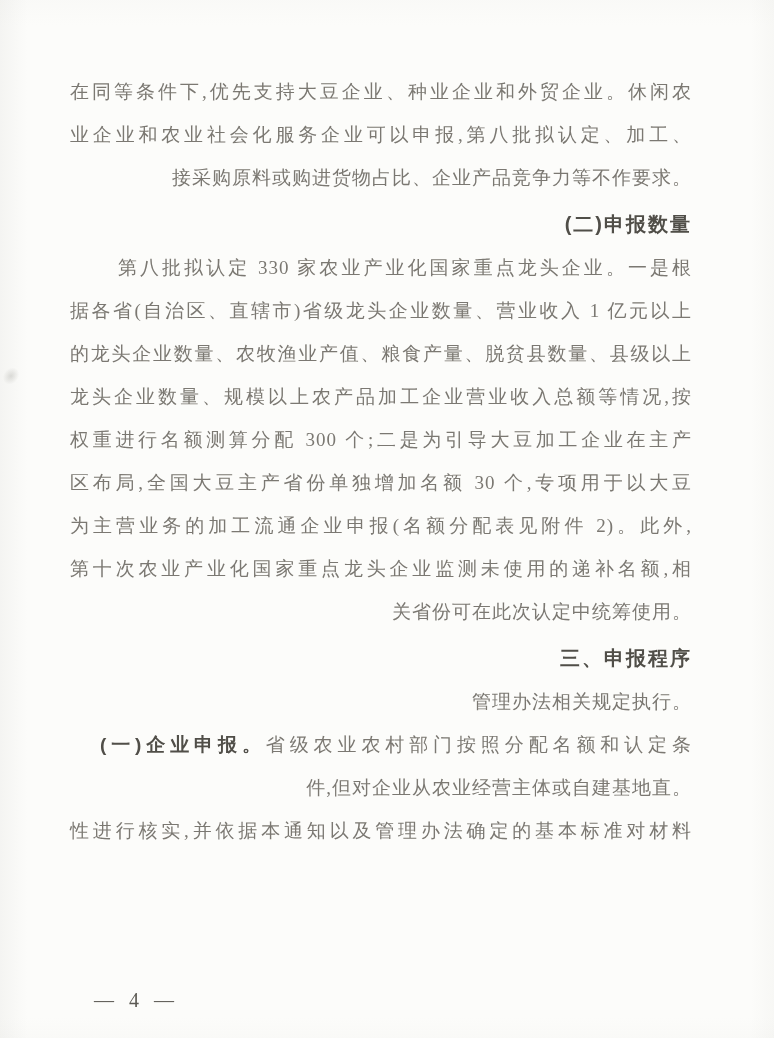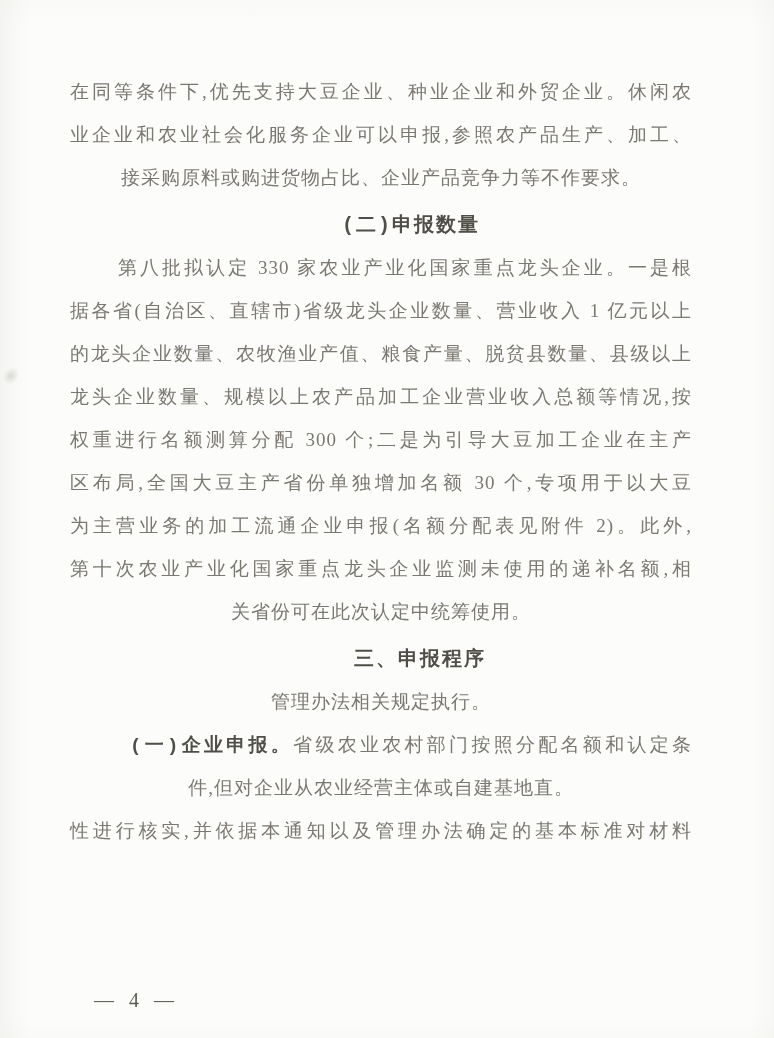--- a/index.html
+++ b/index.html
@@ -28,39 +28,38 @@
     top: 70px;
     left: 70px;
     width: 622px;
   }
   .line {
     height: 43px;
     line-height: 43px;
     font-size: 19px;
     letter-spacing: 1px;
     color: #7b7872;
-    text-align: center;
+    text-align: right;
   }
   .line.justify {
     text-align: justify;
     text-align-last: justify;
   }
   .line.heading {
     margin-top: 4px;
     font-family: "Liberation Sans", "DejaVu Sans", sans-serif;
     font-weight: 700;
     font-size: 20px;
     color: #504e48;
     letter-spacing: 2px;
   }
   .line .b {
-    font-family: Liberation Mono, monospace;
+    font-family: Liberation Sans, sans-serif;
     font-weight: 700;
     color: #504e48;
-    margin-left: 30px;
   }
   .ind-para { padding-left: 48px; }
   .ind-paren { padding-left: 30px; }
   .footer {
     position: absolute;
     left: 94px;
     top: 988px;
     font-size: 20px;
     line-height: 24px;
     letter-spacing: 5px;
@@ -70,21 +69,21 @@
 </head>
 <body>
 
 <div class="page">
   <div class="edge-shade"></div>
   <div class="smudge"></div>
 
   <div class="text-block">
 
   <div class="line justify"><span>在同等条件下,优先支持大豆企业、种业企业和外贸企业。休闲农</span></div>
-      <div class="line justify"><span>业企业和农业社会化服务企业可以申报,参照农产品生产、加工、</span></div>
+      <div class="line justify"><span>业企业和农业社会化服务企业可以申报,第八批拟认定、加工、</span></div>
       <div class="line"><span>接采购原料或购进货物占比、企业产品竞争力等不作要求。</span></div>
       <div class="line heading ind-paren"><span class="b">(二)申报数量</span></div>
       <div class="line justify ind-para"><span>第八批拟认定 330 家农业产业化国家重点龙头企业。一是根</span></div>
       <div class="line justify"><span>据各省(自治区、直辖市)省级龙头企业数量、营业收入 1 亿元以上</span></div>
       <div class="line justify"><span>的龙头企业数量、农牧渔业产值、粮食产量、脱贫县数量、县级以上</span></div>
       <div class="line justify"><span>龙头企业数量、规模以上农产品加工企业营业收入总额等情况,按</span></div>
       <div class="line justify"><span>权重进行名额测算分配 300 个;二是为引导大豆加工企业在主产</span></div>
       <div class="line justify"><span>区布局,全国大豆主产省份单独增加名额 30 个,专项用于以大豆</span></div>
       <div class="line justify"><span>为主营业务的加工流通企业申报(名额分配表见附件 2)。此外,</span></div>
       <div class="line justify"><span>第十次农业产业化国家重点龙头企业监测未使用的递补名额,相</span></div>

